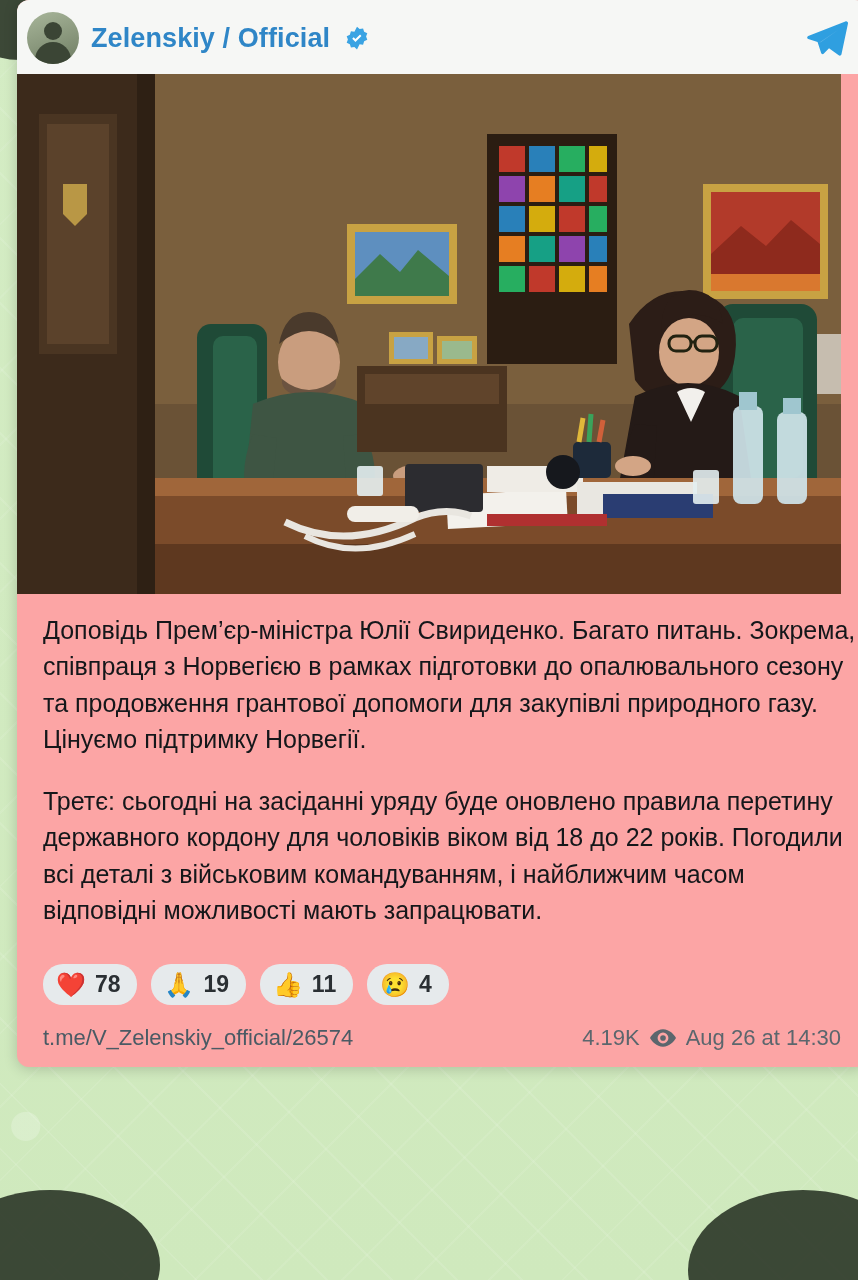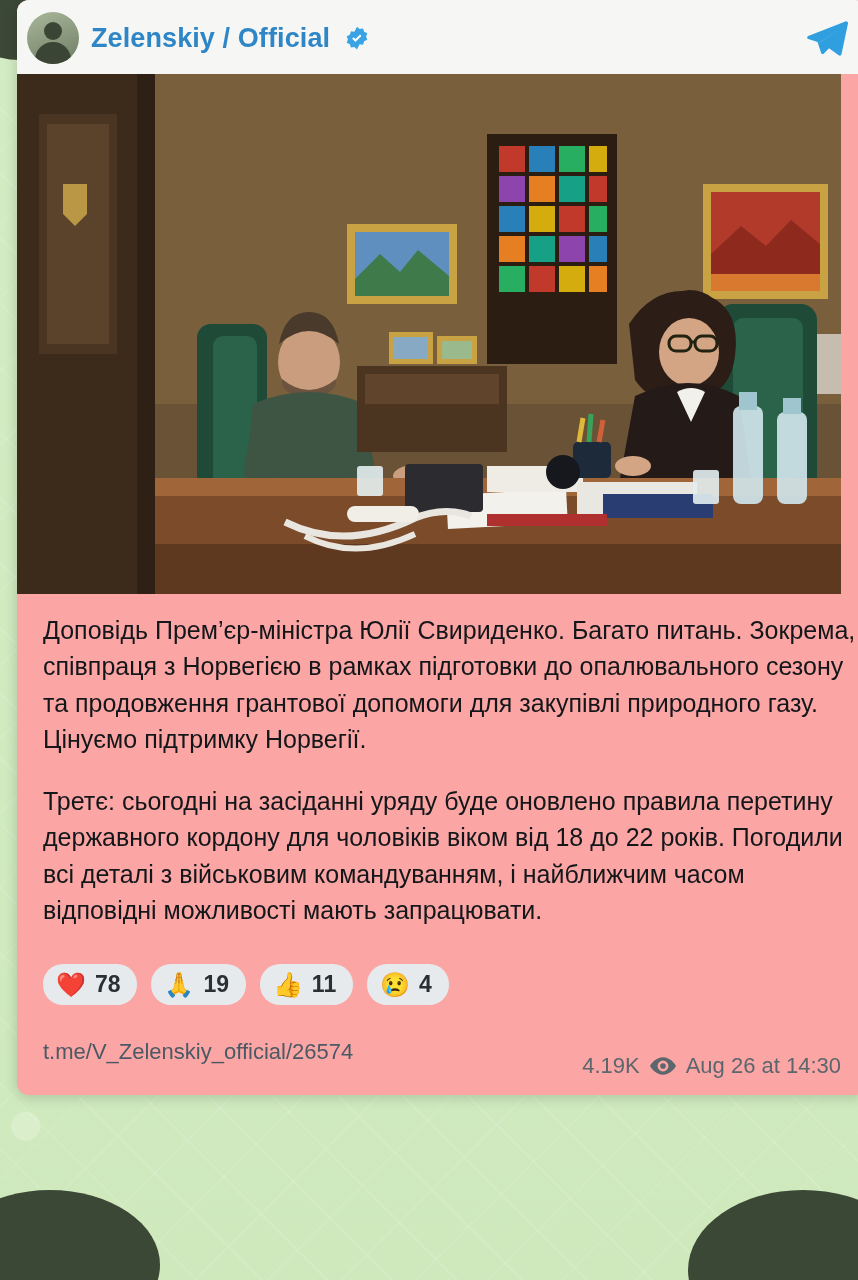--- a/index.html
+++ b/index.html
@@ -144,21 +144,20 @@
     font-size: 22px;
     color: #4f5a61;
   }
   .footer .link { color: #4a5a64; }
   .footer .right {
     margin-left: auto;
     display: flex;
     align-items: center;
     gap: 10px;
     color: #5b666d;
-    margin-top: 28px;
   }
   .eye { width: 26px; height: 18px; }
 </style>
 </head>
 <body>
 
 <div class="bg-doodles"></div>
 <div class="blob tl"></div>
 <div class="blob tr"></div>
 <div class="blob bl"></div>

